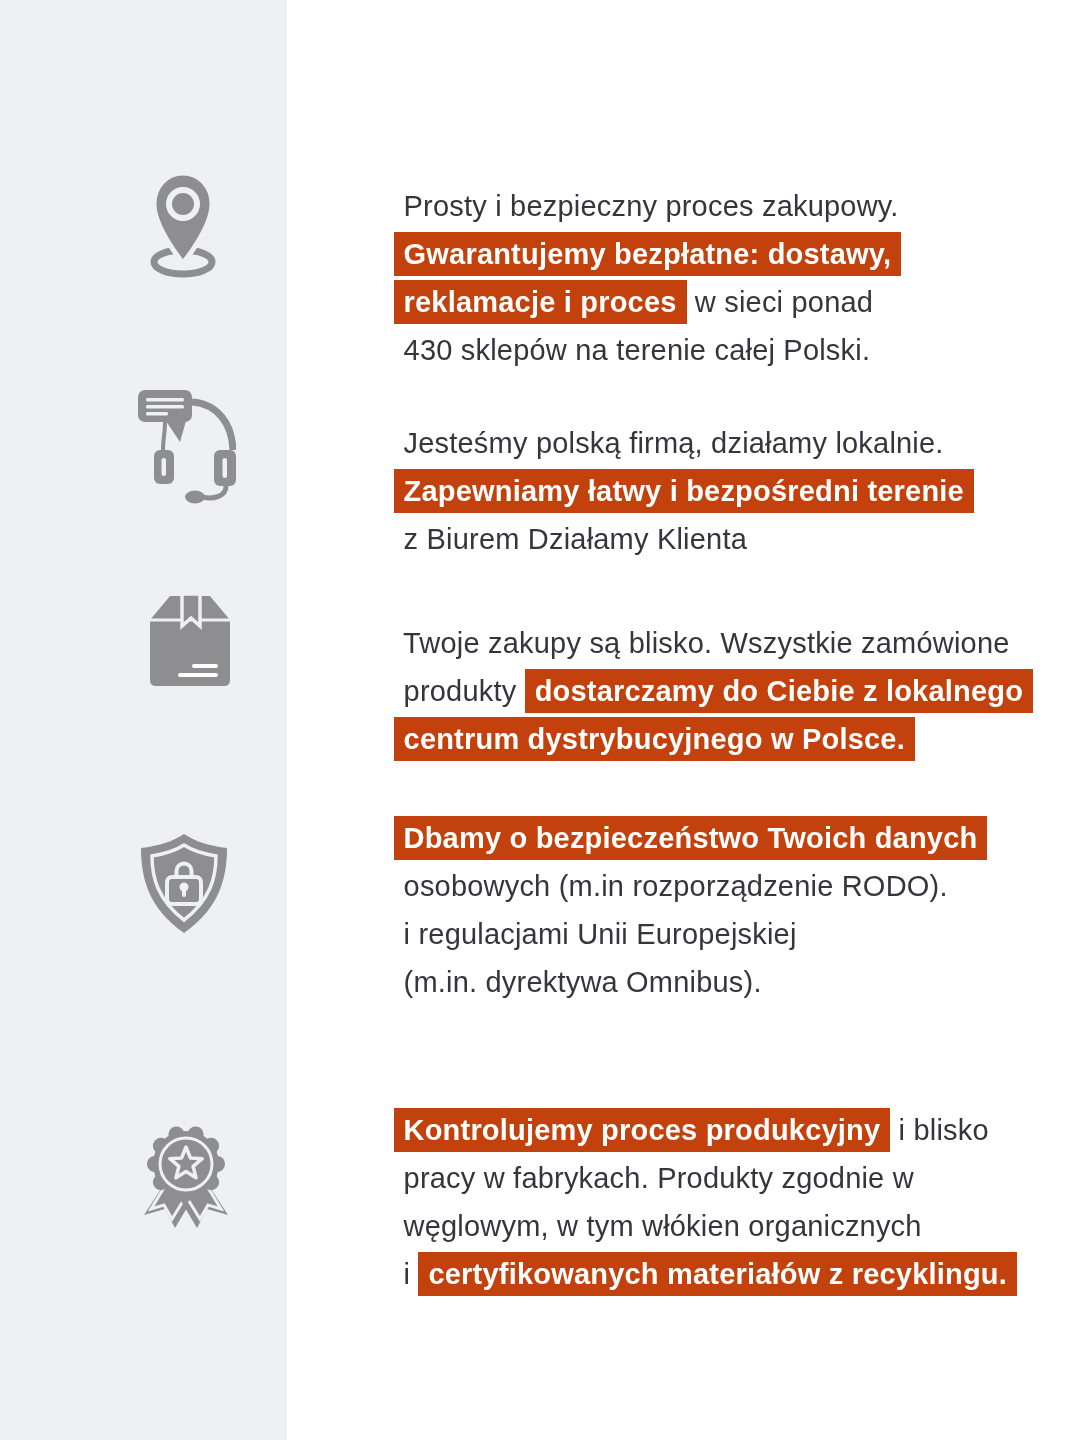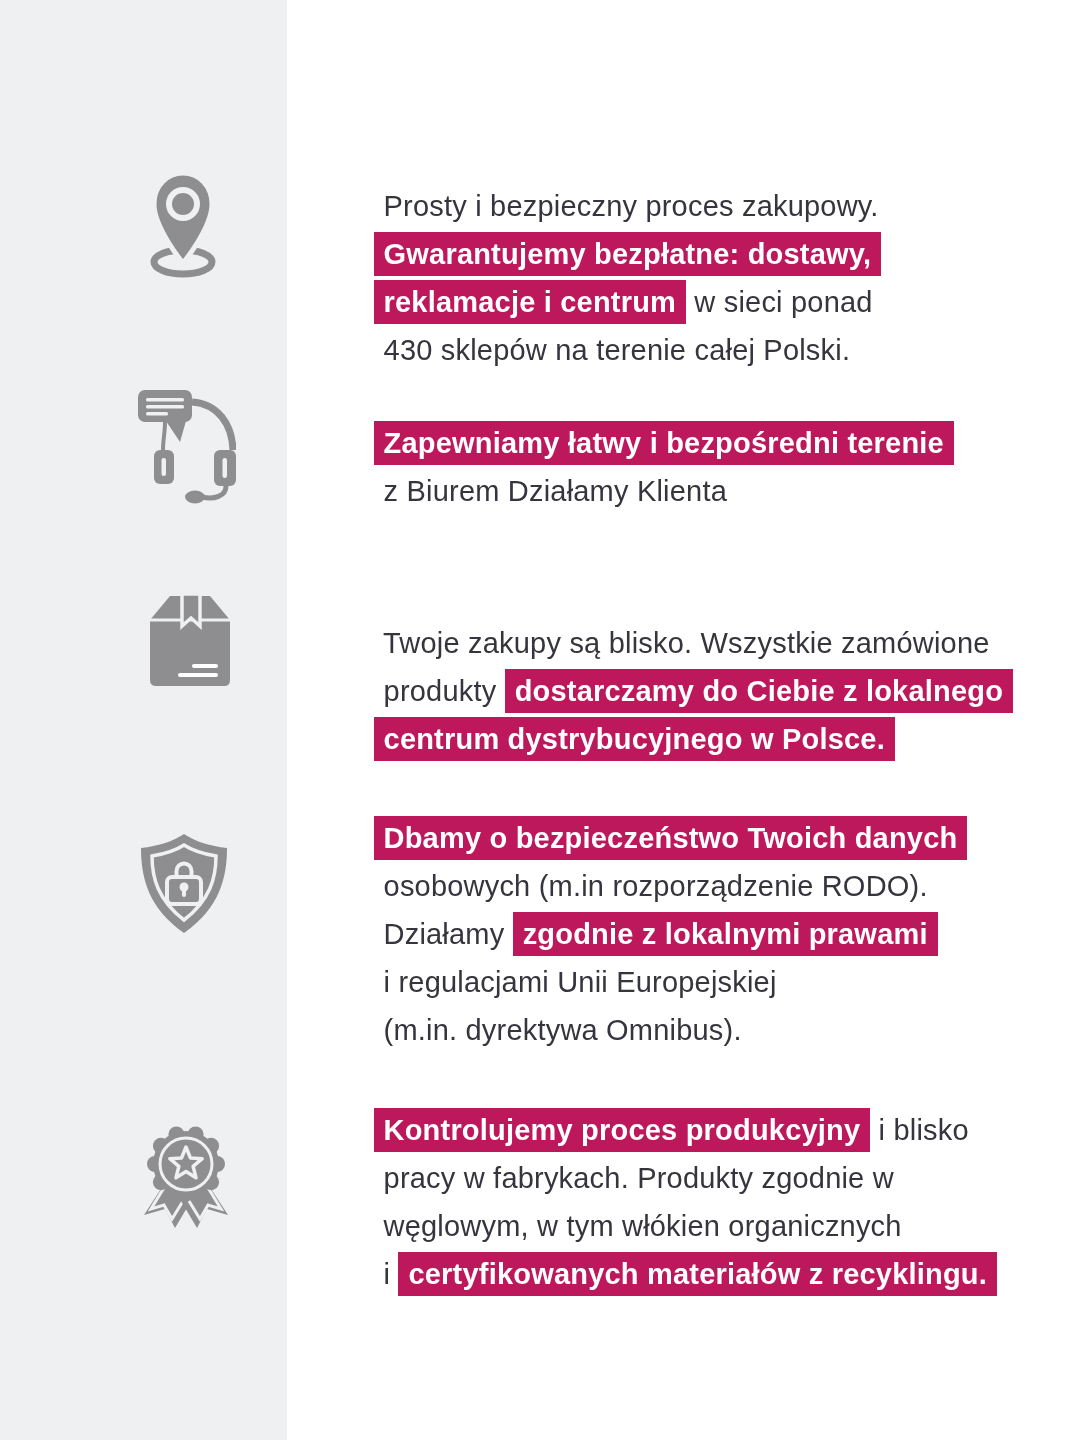--- a/index.html
+++ b/index.html
@@ -5,27 +5,27 @@
   html,body { margin:0; padding:0; background:#ffffff; }
   .canvas {
     position:relative; width:1080px; height:1440px; background:#ffffff;
     overflow:hidden; font-family:"Liberation Sans", sans-serif;
   }
   .sidebar {
     position:absolute; left:0; top:0; width:287px; height:1440px;
     background:#eef0f1;
   }
   .icon { position:absolute; }
-  .section { position:absolute; left:324px; width:710px; }
+  .section { position:absolute; left:344px; width:710px; }
   .line {
     height:48px; line-height:48px; white-space:pre;
     padding-left:10px; font-size:29px; color:#35353d; letter-spacing:.2px;
   }
   .hl {
-    background:#be185d; color:#ffffff; font-weight:700;
+    background:#c2410c; color:#ffffff; font-weight:700;
     padding:6px 10px;
   }
   .line .hl:first-child { margin-left:-10px; }
 </style>
 </head>
 <body>
 
 <div class="canvas">
   <div class="sidebar"></div>
 
@@ -91,28 +91,31 @@
   </svg>
 
   <div class="section" style="top:134px;">
     <div class="line">
       <span>Prosty i bezpieczny proces zakupowy.</span>
     </div>
     <div class="line">
       <span class="hl">Gwarantujemy bezpłatne: dostawy,</span>
     </div>
     <div class="line">
-      <span class="hl">reklamacje i centrum</span><span> w sieci ponad</span>
+      <span class="hl">reklamacje i proces</span><span> w sieci ponad</span>
     </div>
     <div class="line">
       <span>430 sklepów na terenie całej Polski.</span>
     </div>
   </div>
 
   <div class="section" style="top:371px;">
+    <div class="line">
+      <span>Jesteśmy polską firmą, działamy lokalnie.</span>
+    </div>
     <div class="line">
       <span class="hl">Zapewniamy łatwy i bezpośredni terenie</span>
     </div>
     <div class="line">
       <span>z Biurem Działamy Klienta</span>
     </div>
   </div>
 
   <div class="section" style="top:571px;">
     <div class="line">
@@ -127,23 +130,20 @@
   </div>
 
   <div class="section" style="top:766px;">
     <div class="line">
       <span class="hl">Dbamy o bezpieczeństwo Twoich danych</span>
     </div>
     <div class="line">
       <span>osobowych (m.in rozporządzenie RODO).</span>
     </div>
     <div class="line">
-      <span>Działamy </span><span class="hl">zgodnie z lokalnymi prawami</span>
-    </div>
-    <div class="line">
       <span>i regulacjami Unii Europejskiej</span>
     </div>
     <div class="line">
       <span>(m.in. dyrektywa Omnibus).</span>
     </div>
   </div>
 
   <div class="section" style="top:1058px;">
     <div class="line">
       <span class="hl">Kontrolujemy proces produkcyjny</span><span> i blisko</span>

